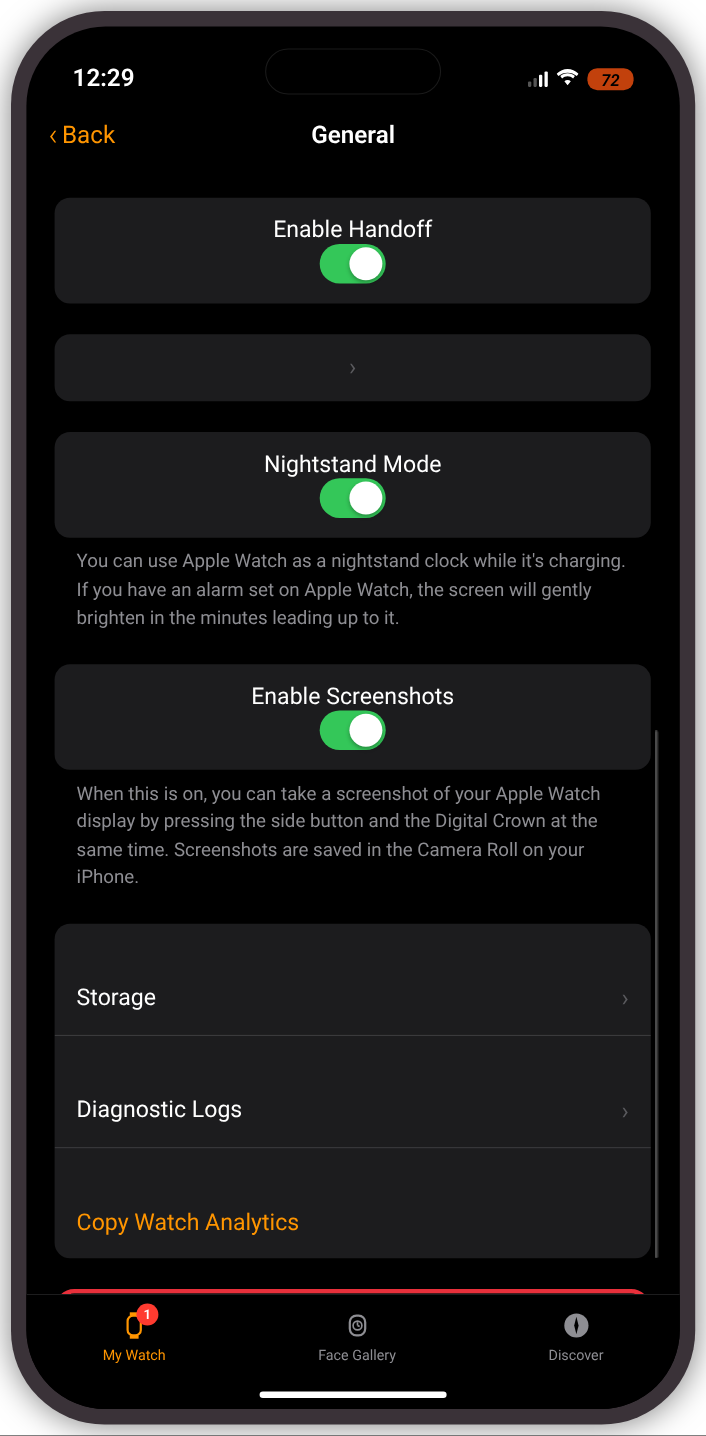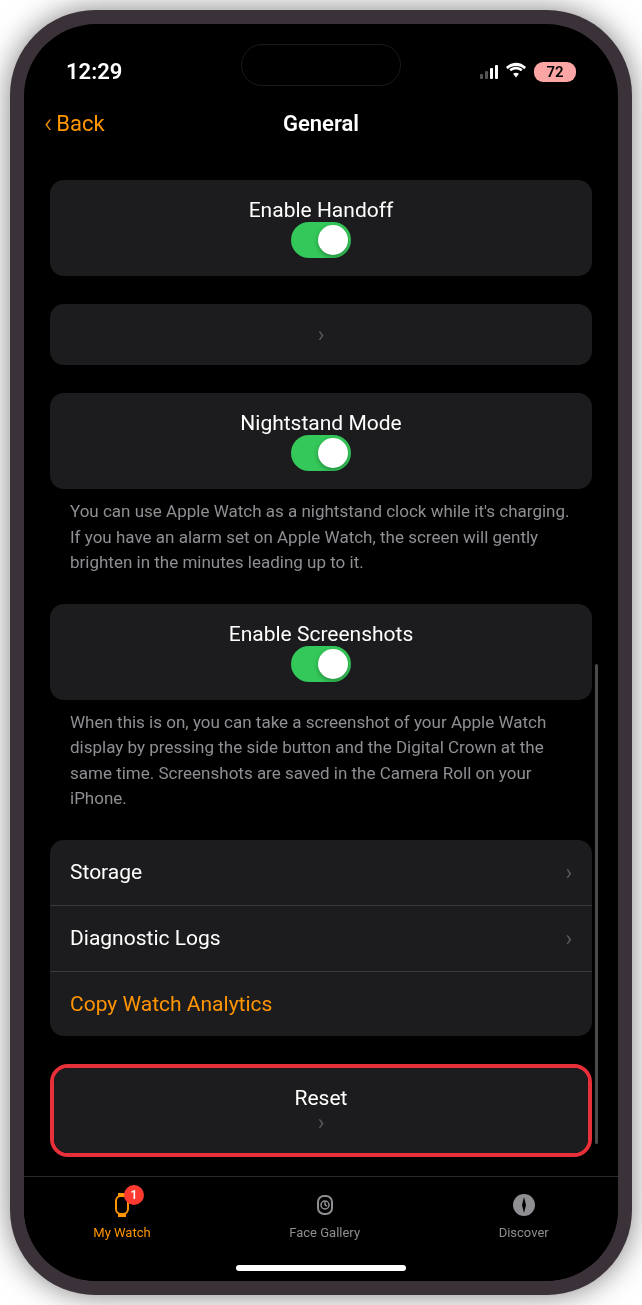--- a/index.html
+++ b/index.html
@@ -71,30 +71,31 @@
       background: #fff;
       border-radius: 1px;
     }
     .cellular-bars span:nth-child(1){height:5px;background:#555;}
     .cellular-bars span:nth-child(2){height:8px;background:#555;}
     .cellular-bars span:nth-child(3){height:11px;}
     .cellular-bars span:nth-child(4){height:14px;}
     .wifi-icon svg { width: 20px; height: 16px; }
     .battery {
       display: flex;
-      align-items: center;
-      background: #fca5a5;
+      align-items: flex-start;
+      background: #c2410c;
       color: #000;
       border-radius: 9px;
       padding: 2px 6px;
       font-size: 15px;
       font-weight: 600;
       height: 20px;
       min-width: 42px;
       justify-content: center;
+      font-style: italic;
     }
     .nav-bar {
       display: flex;
       align-items: center;
       padding: 16px 20px;
       position: relative;
       height: 58px;
     }
     .back-btn {
       display: flex;
@@ -171,20 +172,21 @@
       border-radius: 14px;
       margin-top: 28px;
       overflow: hidden;
     }
     .group .row {
       padding: 20px 20px;
       display: flex;
       align-items: center;
       justify-content: space-between;
       border-bottom: 0.5px solid #3a3a3c;
+      margin-top: 36px;
     }
     .group .row:last-child {
       border-bottom: none;
     }
     .row-label {
       color: #fff;
       font-size: 21px;
     }
     .row-label.accent {
       color: #ff9500;

